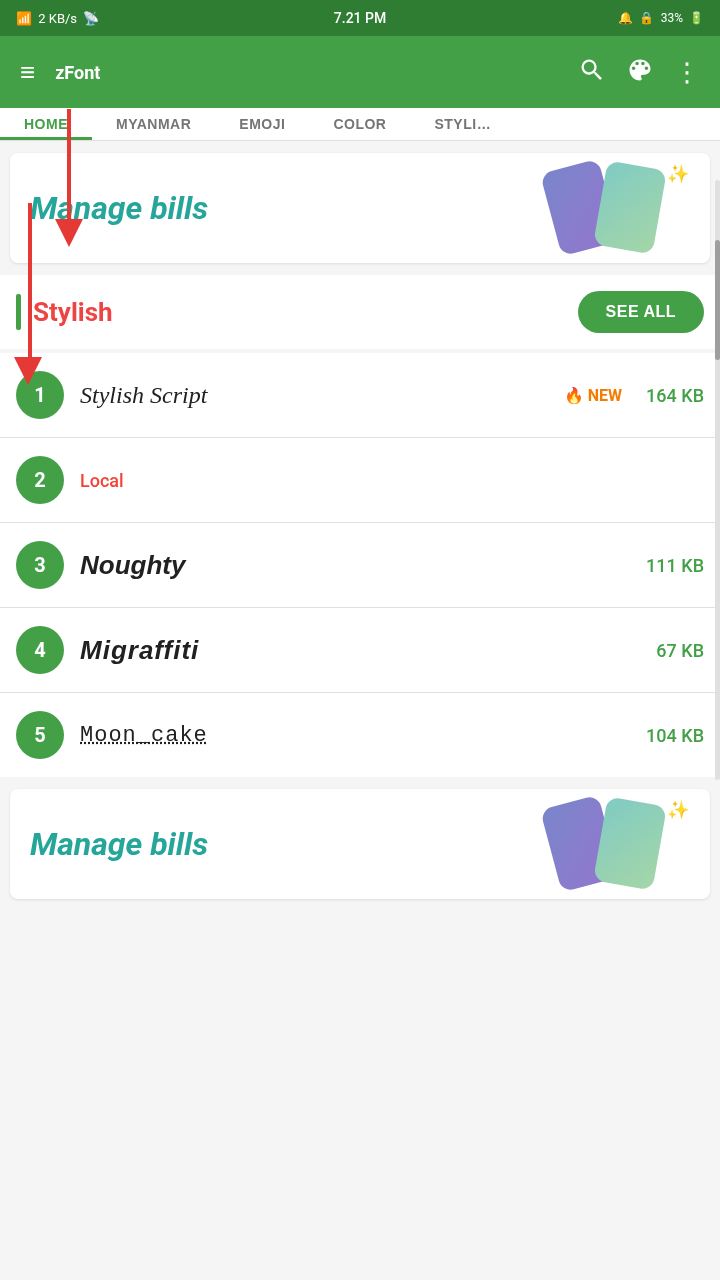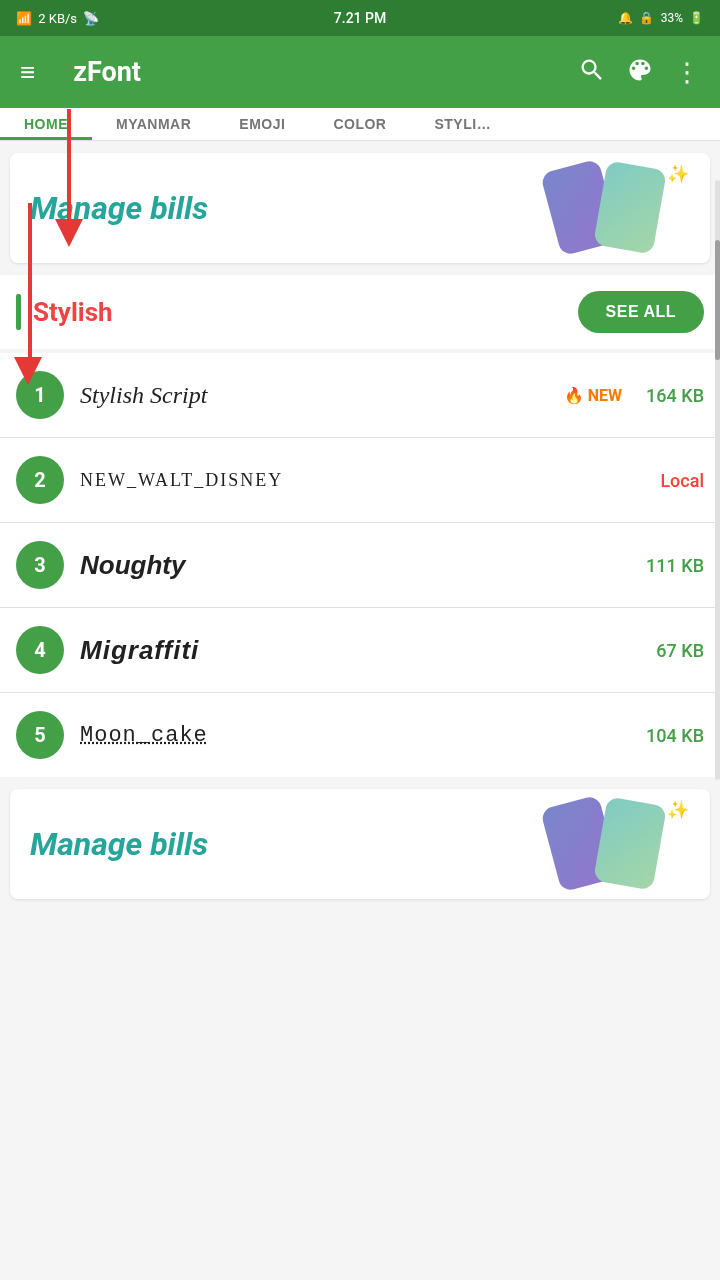--- a/index.html
+++ b/index.html
@@ -25,24 +25,23 @@
     .app-bar {
       background: #43a047;
       height: 72px;
       display: flex;
       align-items: center;
       padding: 0 20px;
       gap: 20px;
     }
     .app-bar-title {
       color: white;
-      font-size: 27px;
+      font-size: 18px;
       font-weight: bold;
       flex: 1;
-      margin-left: 18px;
     }
     .app-bar-icons {
       display: flex;
       gap: 20px;
       align-items: center;
     }
     .icon-btn {
       color: white;
       font-size: 26px;
       cursor: pointer;
@@ -351,21 +350,20 @@
       <div style="position:absolute; left:28px; top:-150px; width:4px; height:155px; background:#e53935; z-index:10;"></div>
       <div style="position:absolute; left:14px; top:4px; width:0; height:0; border-left:14px solid transparent; border-right:14px solid transparent; border-top:28px solid #e53935; z-index:10;"></div>
       <div class="font-number">1</div>
       <span class="font-name script" style="font-family: 'Palatino Linotype', Palatino, serif; font-style:italic; font-size:24px;">Stylish Script</span>
       <span class="new-badge">🔥 NEW</span>
       <span class="font-size-label">164 KB</span>
     </div>
 
     <div class="font-item">
       <div class="font-number">2</div>
-      <span class="font-name disney" style="font-family: 'Times New Roman', serif; letter-spacing:2px; text-transform:uppercase; font-size:18px; font-weight:500;">New_Walt_Disney</span>
       <span class="font-size-label local">Local</span>
     </div>
 
     <div class="font-item">
       <div class="font-number">3</div>
       <span class="font-name bold-style" style="font-family: 'Arial Black', Impact, sans-serif; font-weight:900; font-style:italic; font-size:26px;">Noughty</span>
       <span class="font-size-label">111 KB</span>
     </div>
 
     <div class="font-item">

